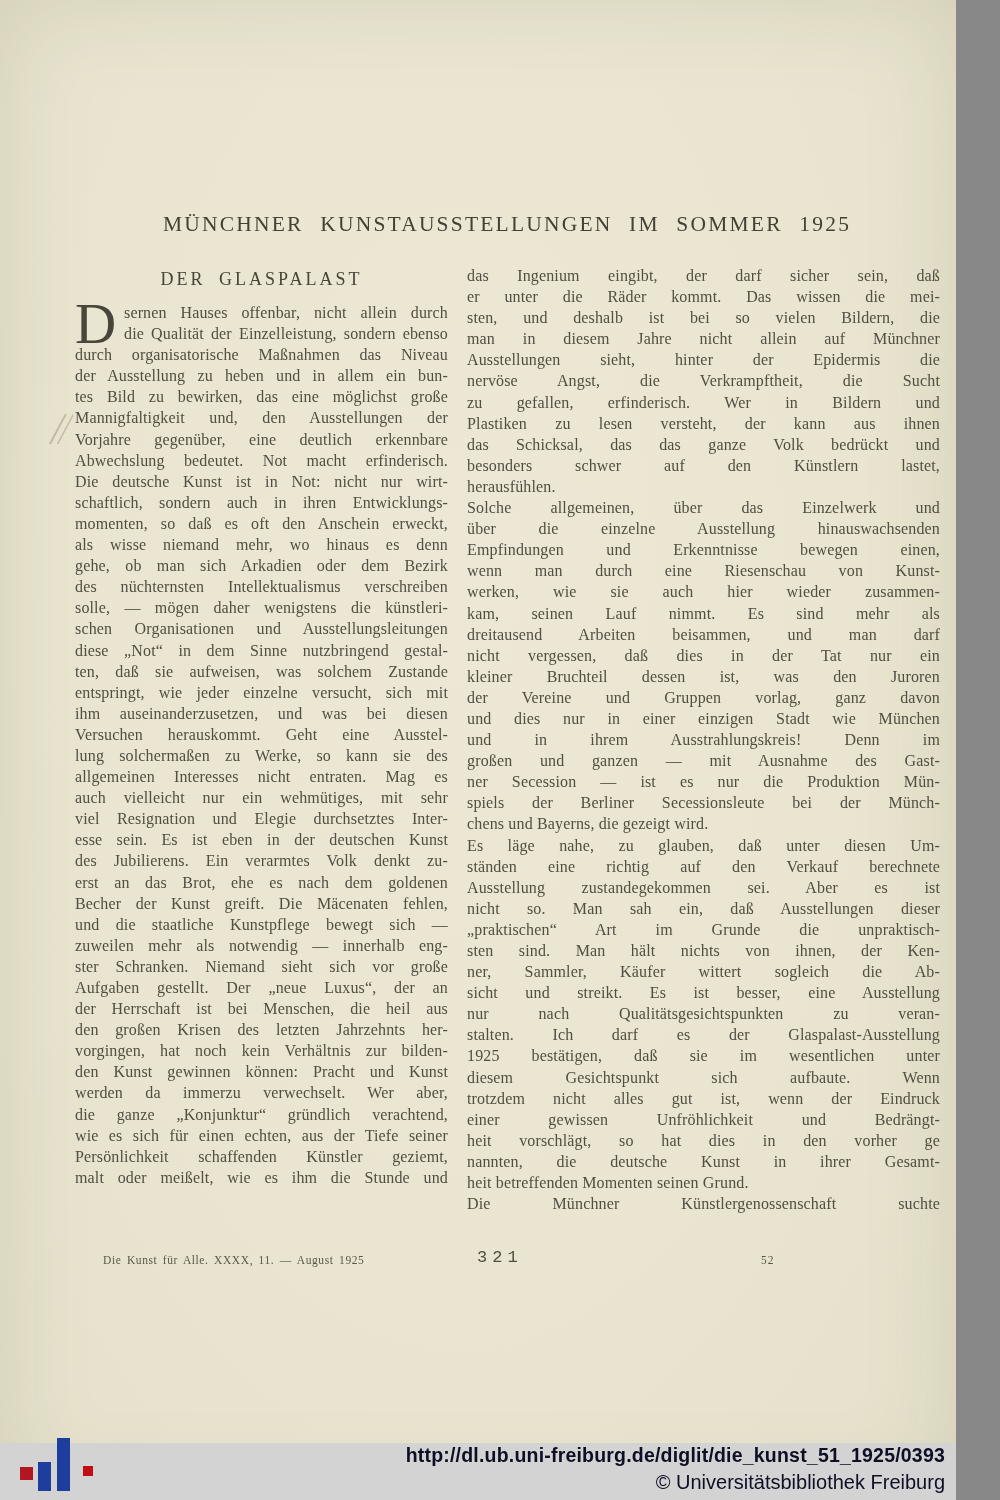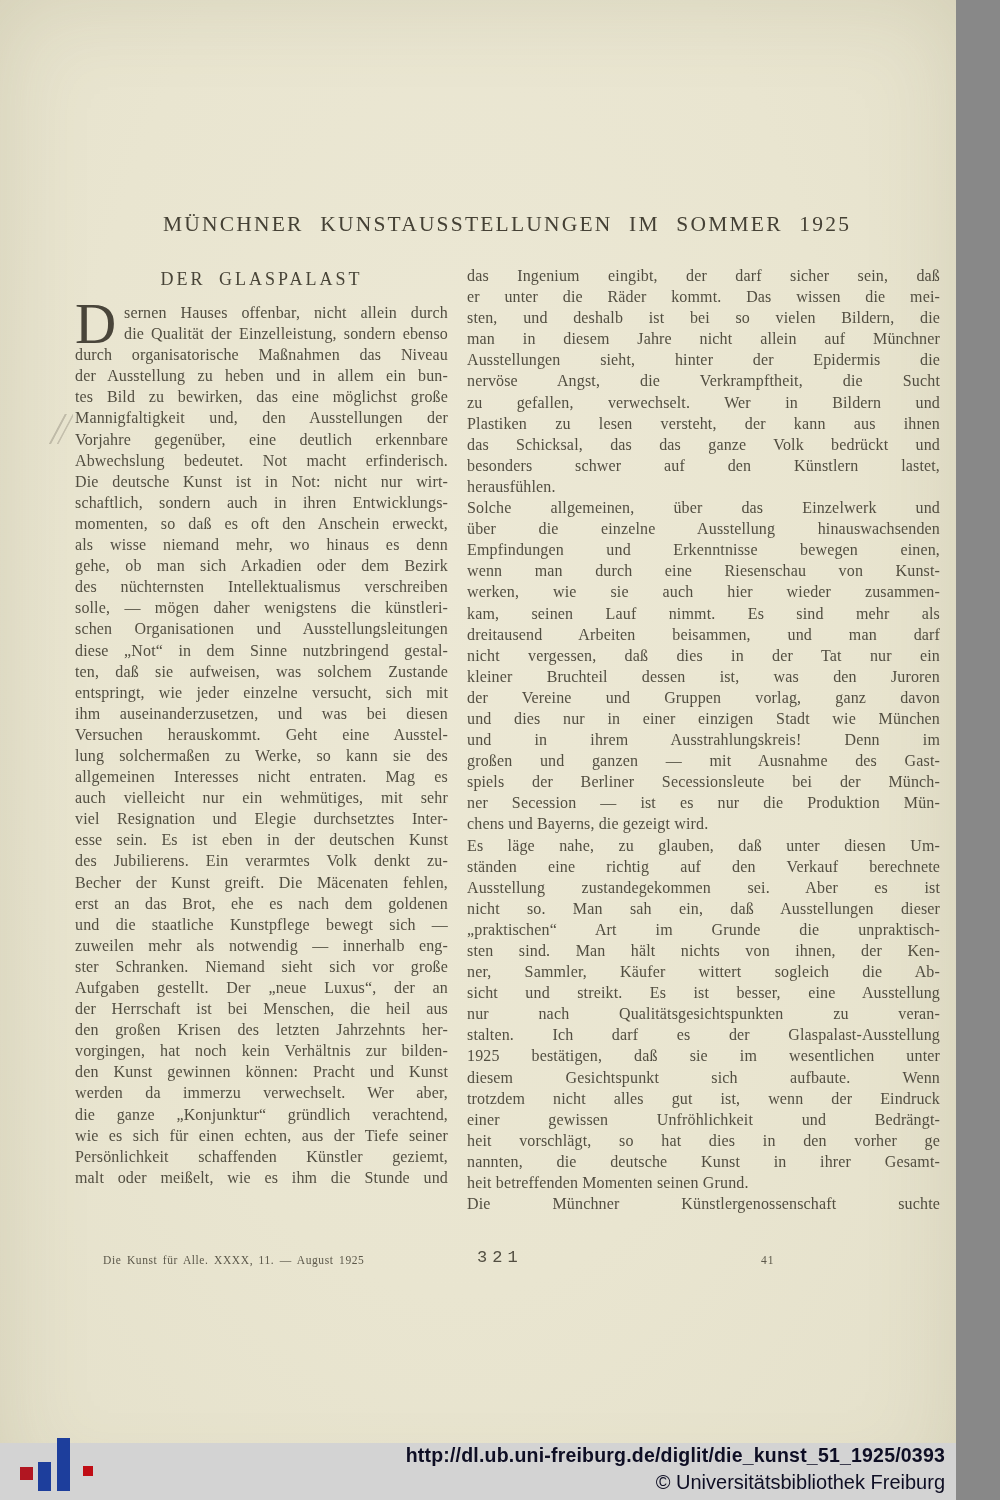--- a/index.html
+++ b/index.html
@@ -97,22 +97,22 @@
         <div class="tline">ten, daß sie aufweisen, was solchem Zustande</div>
         <div class="tline">entspringt, wie jeder einzelne versucht, sich mit</div>
         <div class="tline">ihm auseinanderzusetzen, und was bei diesen</div>
         <div class="tline">Versuchen herauskommt. Geht eine Ausstel-</div>
         <div class="tline">lung solchermaßen zu Werke, so kann sie des</div>
         <div class="tline">allgemeinen Interesses nicht entraten. Mag es</div>
         <div class="tline">auch vielleicht nur ein wehmütiges, mit sehr</div>
         <div class="tline">viel Resignation und Elegie durchsetztes Inter-</div>
         <div class="tline">esse sein. Es ist eben in der deutschen Kunst</div>
         <div class="tline">des Jubilierens. Ein verarmtes Volk denkt zu-</div>
+        <div class="tline">erst an das Brot, ehe es nach dem goldenen</div>
         <div class="tline">Becher der Kunst greift. Die Mäcenaten fehlen,</div>
-        <div class="tline">erst an das Brot, ehe es nach dem goldenen</div>
         <div class="tline">und die staatliche Kunstpflege bewegt sich —</div>
         <div class="tline">zuweilen mehr als notwendig — innerhalb eng-</div>
         <div class="tline">ster Schranken. Niemand sieht sich vor große</div>
         <div class="tline">Aufgaben gestellt. Der „neue Luxus“, der an</div>
         <div class="tline">der Herrschaft ist bei Menschen, die heil aus</div>
         <div class="tline">den großen Krisen des letzten Jahrzehnts her-</div>
         <div class="tline">vorgingen, hat noch kein Verhältnis zur bilden-</div>
         <div class="tline">den Kunst gewinnen können: Pracht und Kunst</div>
         <div class="tline">werden da immerzu verwechselt. Wer aber,</div>
         <div class="tline">die ganze „Konjunktur“ gründlich verachtend,</div>
@@ -123,40 +123,40 @@
   </div>
 
   <div class="col col-right">
     <div>
         <div class="tline">das Ingenium eingibt, der darf sicher sein, daß</div>
         <div class="tline">er unter die Räder kommt. Das wissen die mei-</div>
         <div class="tline">sten, und deshalb ist bei so vielen Bildern, die</div>
         <div class="tline">man in diesem Jahre nicht allein auf Münchner</div>
         <div class="tline">Ausstellungen sieht, hinter der Epidermis die</div>
         <div class="tline">nervöse Angst, die Verkrampftheit, die Sucht</div>
-        <div class="tline">zu gefallen, verwechselt. Wer in Bildern und</div>
+        <div class="tline">zu gefallen, erfinderisch. Wer in Bildern und</div>
         <div class="tline">Plastiken zu lesen versteht, der kann aus ihnen</div>
         <div class="tline">das Schicksal, das das ganze Volk bedrückt und</div>
         <div class="tline">besonders schwer auf den Künstlern lastet,</div>
         <div class="tline flush">herausfühlen.</div>
         <div class="tline">Solche allgemeinen, über das Einzelwerk und</div>
         <div class="tline">über die einzelne Ausstellung hinauswachsenden</div>
         <div class="tline">Empfindungen und Erkenntnisse bewegen einen,</div>
         <div class="tline">wenn man durch eine Riesenschau von Kunst-</div>
         <div class="tline">werken, wie sie auch hier wieder zusammen-</div>
         <div class="tline">kam, seinen Lauf nimmt. Es sind mehr als</div>
         <div class="tline">dreitausend Arbeiten beisammen, und man darf</div>
         <div class="tline">nicht vergessen, daß dies in der Tat nur ein</div>
         <div class="tline">kleiner Bruchteil dessen ist, was den Juroren</div>
         <div class="tline">der Vereine und Gruppen vorlag, ganz davon</div>
         <div class="tline">und dies nur in einer einzigen Stadt wie München</div>
         <div class="tline">und in ihrem Ausstrahlungskreis! Denn im</div>
         <div class="tline">großen und ganzen — mit Ausnahme des Gast-</div>
+        <div class="tline">ner Secession — ist es nur die Produktion Mün-</div>
         <div class="tline">spiels der Berliner Secessionsleute bei der Münch-</div>
-        <div class="tline">ner Secession — ist es nur die Produktion Mün-</div>
         <div class="tline flush">chens und Bayerns, die gezeigt wird.</div>
         <div class="tline">Es läge nahe, zu glauben, daß unter diesen Um-</div>
         <div class="tline">ständen eine richtig auf den Verkauf berechnete</div>
         <div class="tline">Ausstellung zustandegekommen sei. Aber es ist</div>
         <div class="tline">nicht so. Man sah ein, daß Ausstellungen dieser</div>
         <div class="tline">„praktischen“ Art im Grunde die unpraktisch-</div>
         <div class="tline">sten sind. Man hält nichts von ihnen, der Ken-</div>
         <div class="tline">ner, Sammler, Käufer wittert sogleich die Ab-</div>
         <div class="tline">sicht und streikt. Es ist besser, eine Ausstellung</div>
         <div class="tline">nur nach Qualitätsgesichtspunkten zu veran-</div>
@@ -167,21 +167,21 @@
         <div class="tline">einer gewissen Unfröhlichkeit und Bedrängt-</div>
         <div class="tline">heit vorschlägt, so hat dies in den vorher ge</div>
         <div class="tline">nannten, die deutsche Kunst in ihrer Gesamt-</div>
         <div class="tline flush">heit betreffenden Momenten seinen Grund.</div>
         <div class="tline">Die Münchner Künstlergenossenschaft suchte</div>
       </div>
   </div>
 
   <div class="footer-journal">Die Kunst für Alle. XXXX, 11. — August 1925</div>
   <div class="footer-page-number">321</div>
-  <div class="footer-sheet-number">41</div>
+  <div class="footer-sheet-number">52</div>
 
   <div class="viewer-bar"></div>
   <div class="bar-text bar-url">http://dl.ub.uni-freiburg.de/diglit/die_kunst_51_1925/0393</div>
   <div class="bar-text bar-copy">© Universitätsbibliothek Freiburg</div>
 
   <div>
     <div class="logo-part logo-red-left"></div>
     <div class="logo-part logo-blue-short"></div>
     <div class="logo-part logo-blue-tall"></div>
     <div class="logo-part logo-red-right"></div>

